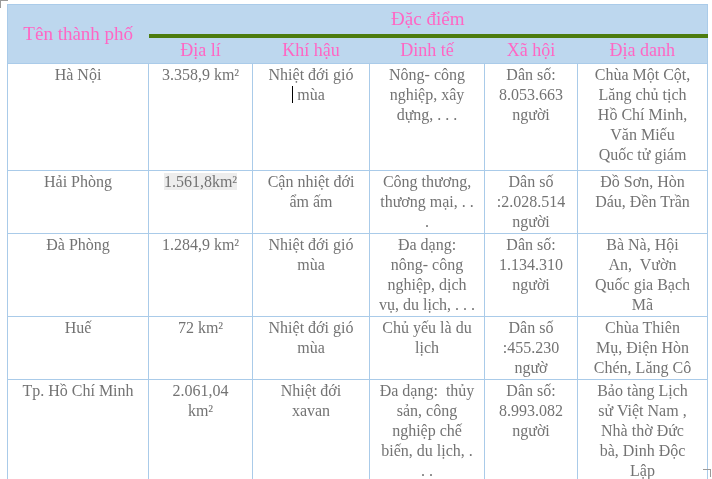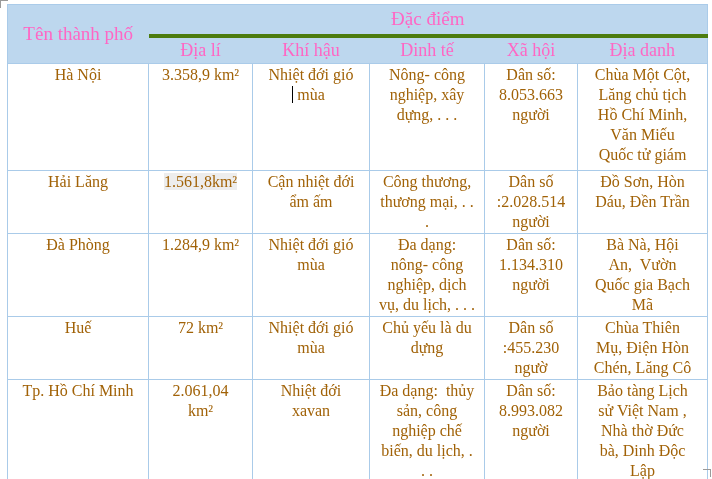--- a/index.html
+++ b/index.html
@@ -31,21 +31,21 @@
   tr.r4{height:100px}
   th{
     background:#bdd7ee;color:#ff66c4;font-weight:normal;
     border:0;padding:0 2px;text-align:center;
   }
   th.corner{font-size:19px;vertical-align:middle;}
   th.group{font-size:19px;vertical-align:middle;border-bottom:4px solid #4d7c0f;}
   th.sub{font-size:18px;vertical-align:middle;}
   td{
     background:#ffffff;border:1px solid #aacbe9;
-    color:#a16207;font-size:16px;line-height:20px;
+    color:#737373;font-size:16px;line-height:20px;
     text-align:center;vertical-align:top;
     padding:1px 4px;white-space:pre-wrap;
   }
   td.rel{position:relative;}
   .caret{
     position:absolute;left:39px;top:22px;width:1px;height:17px;background:#000;
   }
   .hl{background:#ededed;}
 </style>
 </head>
@@ -89,21 +89,21 @@
 8.053.663
 người</td>
       <td>Chùa Một Cột,
 Lăng chủ tịch
 Hồ Chí Minh,
 Văn Miếu
 Quốc tử giám</td>
     </tr>
 
     <tr class="r1">
-      <td>Hải Lăng</td>
+      <td>Hải Phòng</td>
       <td><span class="hl">1.561,8km²</span></td>
       <td>Cận nhiệt đới
 ẩm ấm</td>
       <td>Công thương,
 thương mại, . .
 .</td>
       <td>Dân số
 :2.028.514
 người</td>
       <td>Đồ Sơn, Hòn
@@ -127,21 +127,21 @@
 Quốc gia Bạch
 Mã</td>
     </tr>
 
     <tr class="r3">
       <td>Huế</td>
       <td>72 km²</td>
       <td>Nhiệt đới gió
 mùa</td>
       <td>Chủ yếu là du
-dựng</td>
+lịch</td>
       <td>Dân số
 :455.230
 ngườ</td>
       <td>Chùa Thiên
 Mụ, Điện Hòn
 Chén, Lăng Cô</td>
     </tr>
 
     <tr class="r4">
       <td>Tp. Hồ Chí Minh</td>

